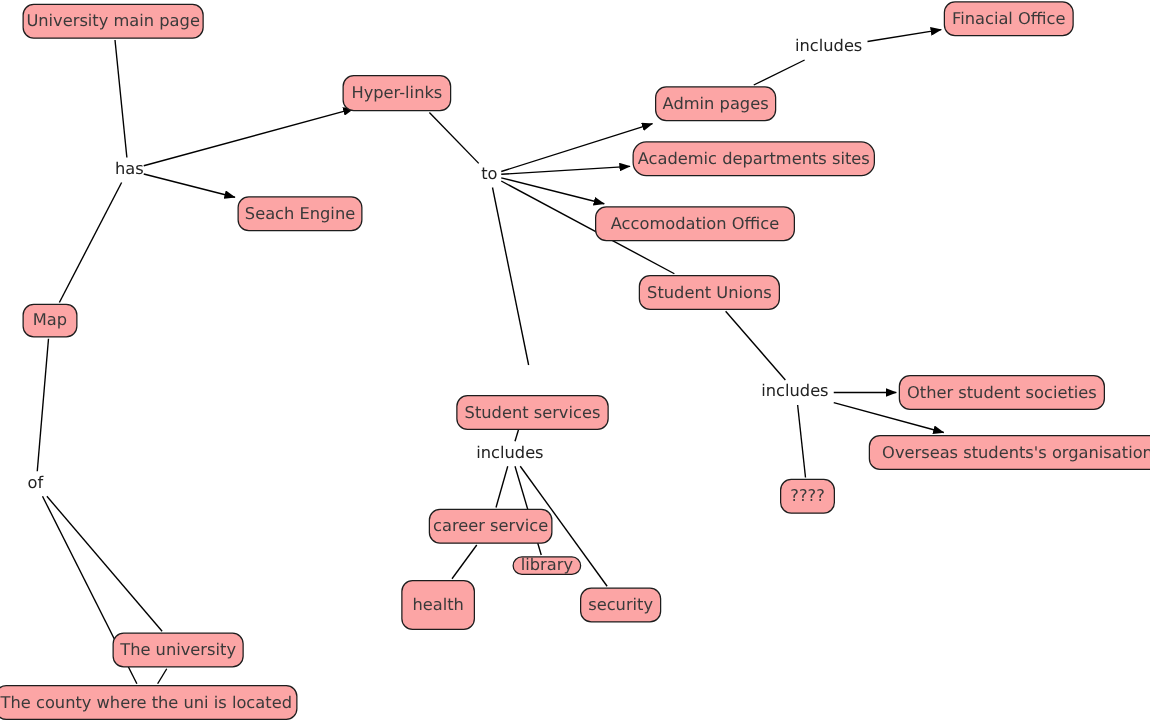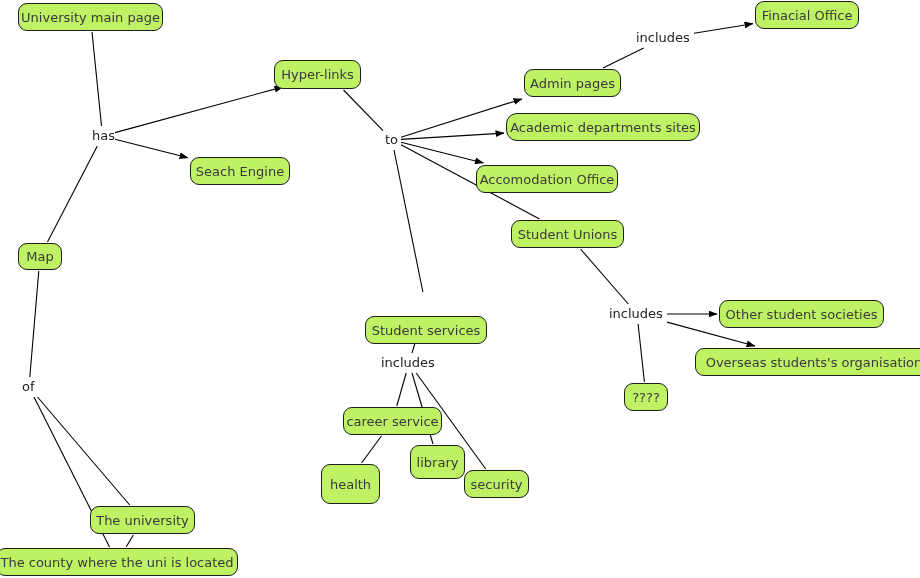--- a/index.html
+++ b/index.html
@@ -20,21 +20,21 @@
   #edge-layer {
     position: absolute;
     left: 0;
     top: 0;
     width: 920px;
     height: 578px;
   }
   .node {
     position: absolute;
     box-sizing: border-box;
-    background: #bef264;
+    background: #fca5a5;
     border: 1px solid #1d1d1d;
     border-radius: 9px;
     color: #3a3a3a;
     font-family: "DejaVu Sans", sans-serif;
     font-size: 13px;
     line-height: 1;
     display: flex;
     align-items: center;
     justify-content: center;
     white-space: nowrap;
@@ -100,21 +100,21 @@
       </div>
       <div class="node" style="left: 755px; top: 1px; width: 104px; height: 28px;">
         <span>Finacial Office</span>
       </div>
       <div class="node" style="left: 524px; top: 69px; width: 97px; height: 28px; text-align: center;">
         <span>Admin pages</span>
       </div>
       <div class="node" style="left: 506px; top: 113px; width: 194px; height: 28px; border-radius: 11px;">
         <span>Academic departments sites</span>
       </div>
-      <div class="node" style="left: 476px; top: 165px; width: 142px; height: 28px;">
+      <div class="node" style="left: 476px; top: 165px; width: 160px; height: 28px;">
         <span>Accomodation Office</span>
       </div>
       <div class="node" style="left: 511px; top: 220px; width: 113px; height: 28px;">
         <span>Student Unions</span>
       </div>
       <div class="node" style="left: 719px; top: 300px; width: 165px; height: 28px;">
         <span>Other student societies</span>
       </div>
       <div class="node" style="left: 695px; top: 348px; width: 238px; height: 28px;">
         <span>Overseas students's organisation</span>
@@ -124,21 +124,21 @@
       </div>
       <div class="node" style="left: 365px; top: 293px; width: 122px; height: 28px; margin-top: 23px;">
         <span>Student services</span>
       </div>
       <div class="node" style="left: 343px; top: 407px; width: 99px; height: 28px;">
         <span>career service</span>
       </div>
       <div class="node" style="left: 321px; top: 464px; width: 59px; height: 40px;">
         <span>health</span>
       </div>
-      <div class="node" style="left: 410px; top: 445px; width: 55px; height: 34px;">
+      <div class="node" style="left: 410px; top: 445px; width: 55px; height: 15px;">
         <span>library</span>
       </div>
       <div class="node" style="left: 464px; top: 470px; width: 65px; height: 28px;">
         <span>security</span>
       </div>
       <div class="node" style="left: 18px; top: 243px; width: 44px; height: 27px;">
         <span>Map</span>
       </div>
       <div class="node" style="left: 90px; top: 506px; width: 105px; height: 28px;">
         <span>The university</span>

